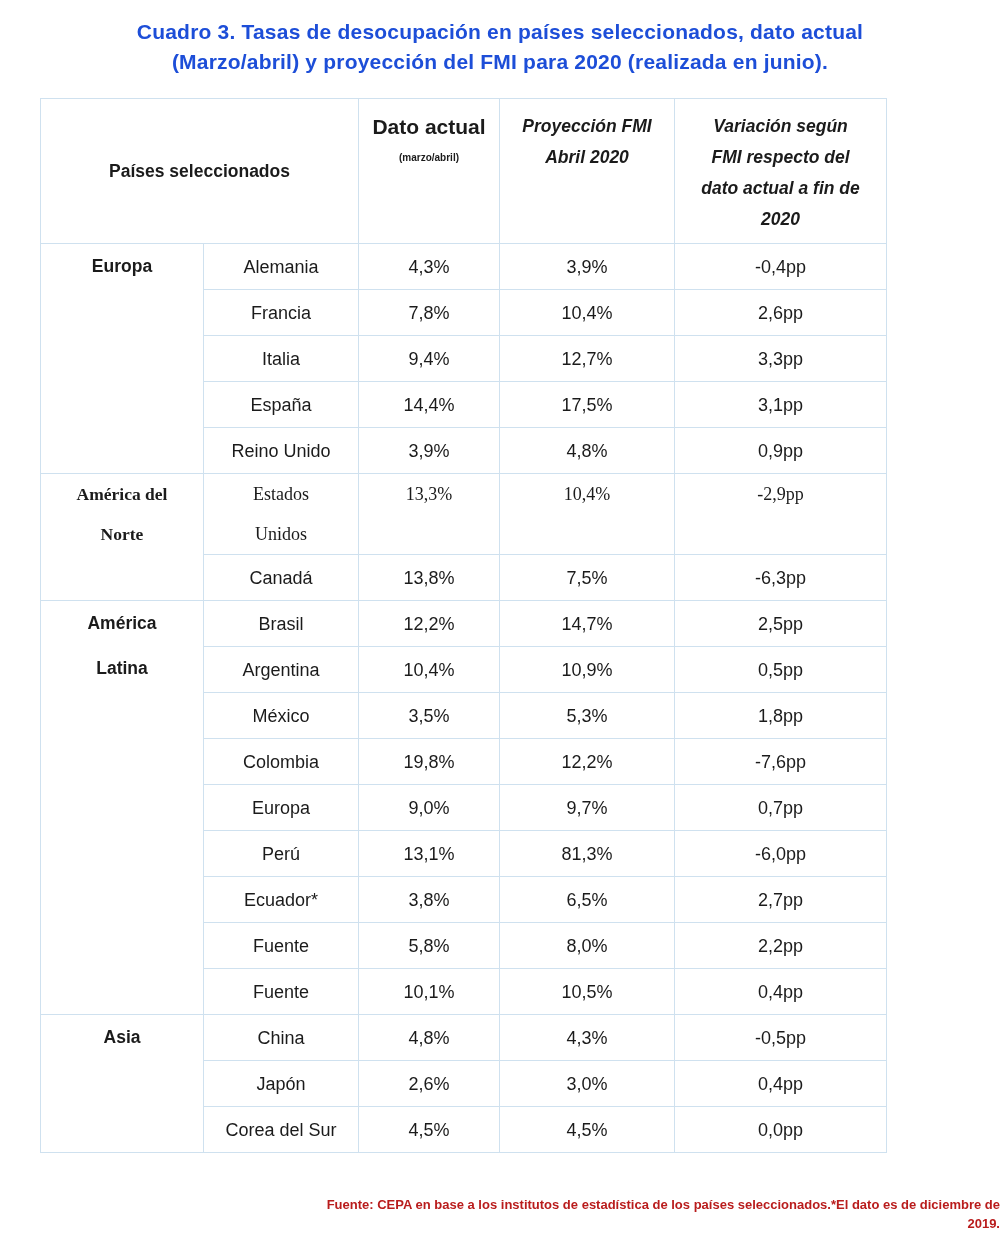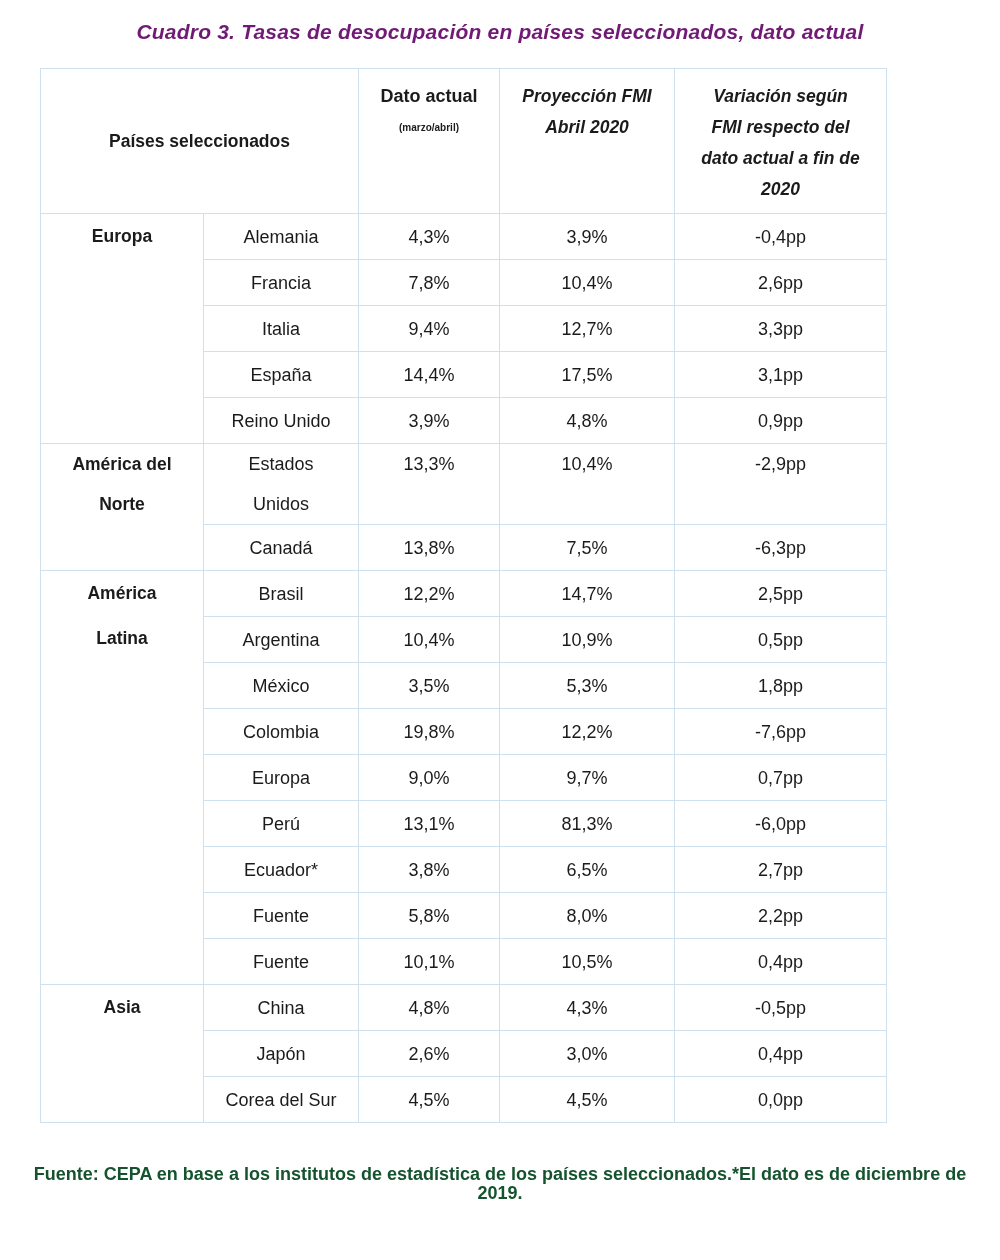--- a/index.html
+++ b/index.html
@@ -11,23 +11,22 @@
     font-family: "Liberation Sans", sans-serif;
     color: #1b1b1b;
     overflow: hidden;
   }
   .title {
     padding: 17px 70px 0 70px;
     text-align: center;
     font-weight: 700;
     font-size: 21px;
     line-height: 30px;
-    color: #701a75;
+    color: #1d4ed8;
     letter-spacing: 0.2px;
-    font-style: italic;
   }
   table.data {
     border-collapse: collapse;
     table-layout: fixed;
     width: 846px;
     margin: 21px 0 0 40px;
     background: #ffffff;
   }
   table.data th, table.data td {
     border: 1px solid #cfe1ef;
@@ -41,21 +40,21 @@
     padding: 0 10px;
     color: #1b1b1b;
   }
   .th-paises { vertical-align: middle; }
   .th-top {
     vertical-align: top;
     padding-top: 12px;
     line-height: 31px;
   }
   .pre { white-space: pre-line; font-style: italic; }
-  .h-main { display: block; font-size: 18px; line-height: 31px; text-align: center; }
+  .h-main { display: block; font-size: 21px; line-height: 31px; text-align: center; }
   .h-sub  { display: block; font-size: 10px;  line-height: 31px; }
   tbody td {
     height: 46px;
     font-size: 18px;
     font-weight: 400;
     text-align: center;
     vertical-align: middle;
     padding: 0 6px;
     line-height: 26px;
   }
@@ -66,38 +65,40 @@
     line-height: 45px;
     white-space: pre-line;
     padding: 0 4px;
     margin-left: 40px;
   }
   td.country-cell { white-space: pre-line; }
   tr.tall td {
     height: 80px;
     vertical-align: top;
     line-height: 40px;
+    font-family: Liberation Serif, serif;
   }
   .footer {
     margin-top: 42px;
-    text-align: center;
-    font-weight: 700;
-    font-size: 18px;
+    text-align: right;
+    font-weight: 700;
+    font-size: 13px;
     line-height: 19px;
     white-space: pre-line;
-    color: #14532d;
+    color: #b91c1c;
   }
 </style>
 </head>
 <body>
 
 <div class="page">
 
   <div class="title">
     <div>Cuadro 3. Tasas de desocupación en países seleccionados, dato actual</div>
+    <div>(Marzo/abril) y proyección del FMI para 2020 (realizada en junio).</div>
   </div>
 
   <table class="data">
     <colgroup>
       <col style="width:163px">
       <col style="width:155px">
       <col style="width:141px">
       <col style="width:175px">
       <col style="width:212px">
     </colgroup>

